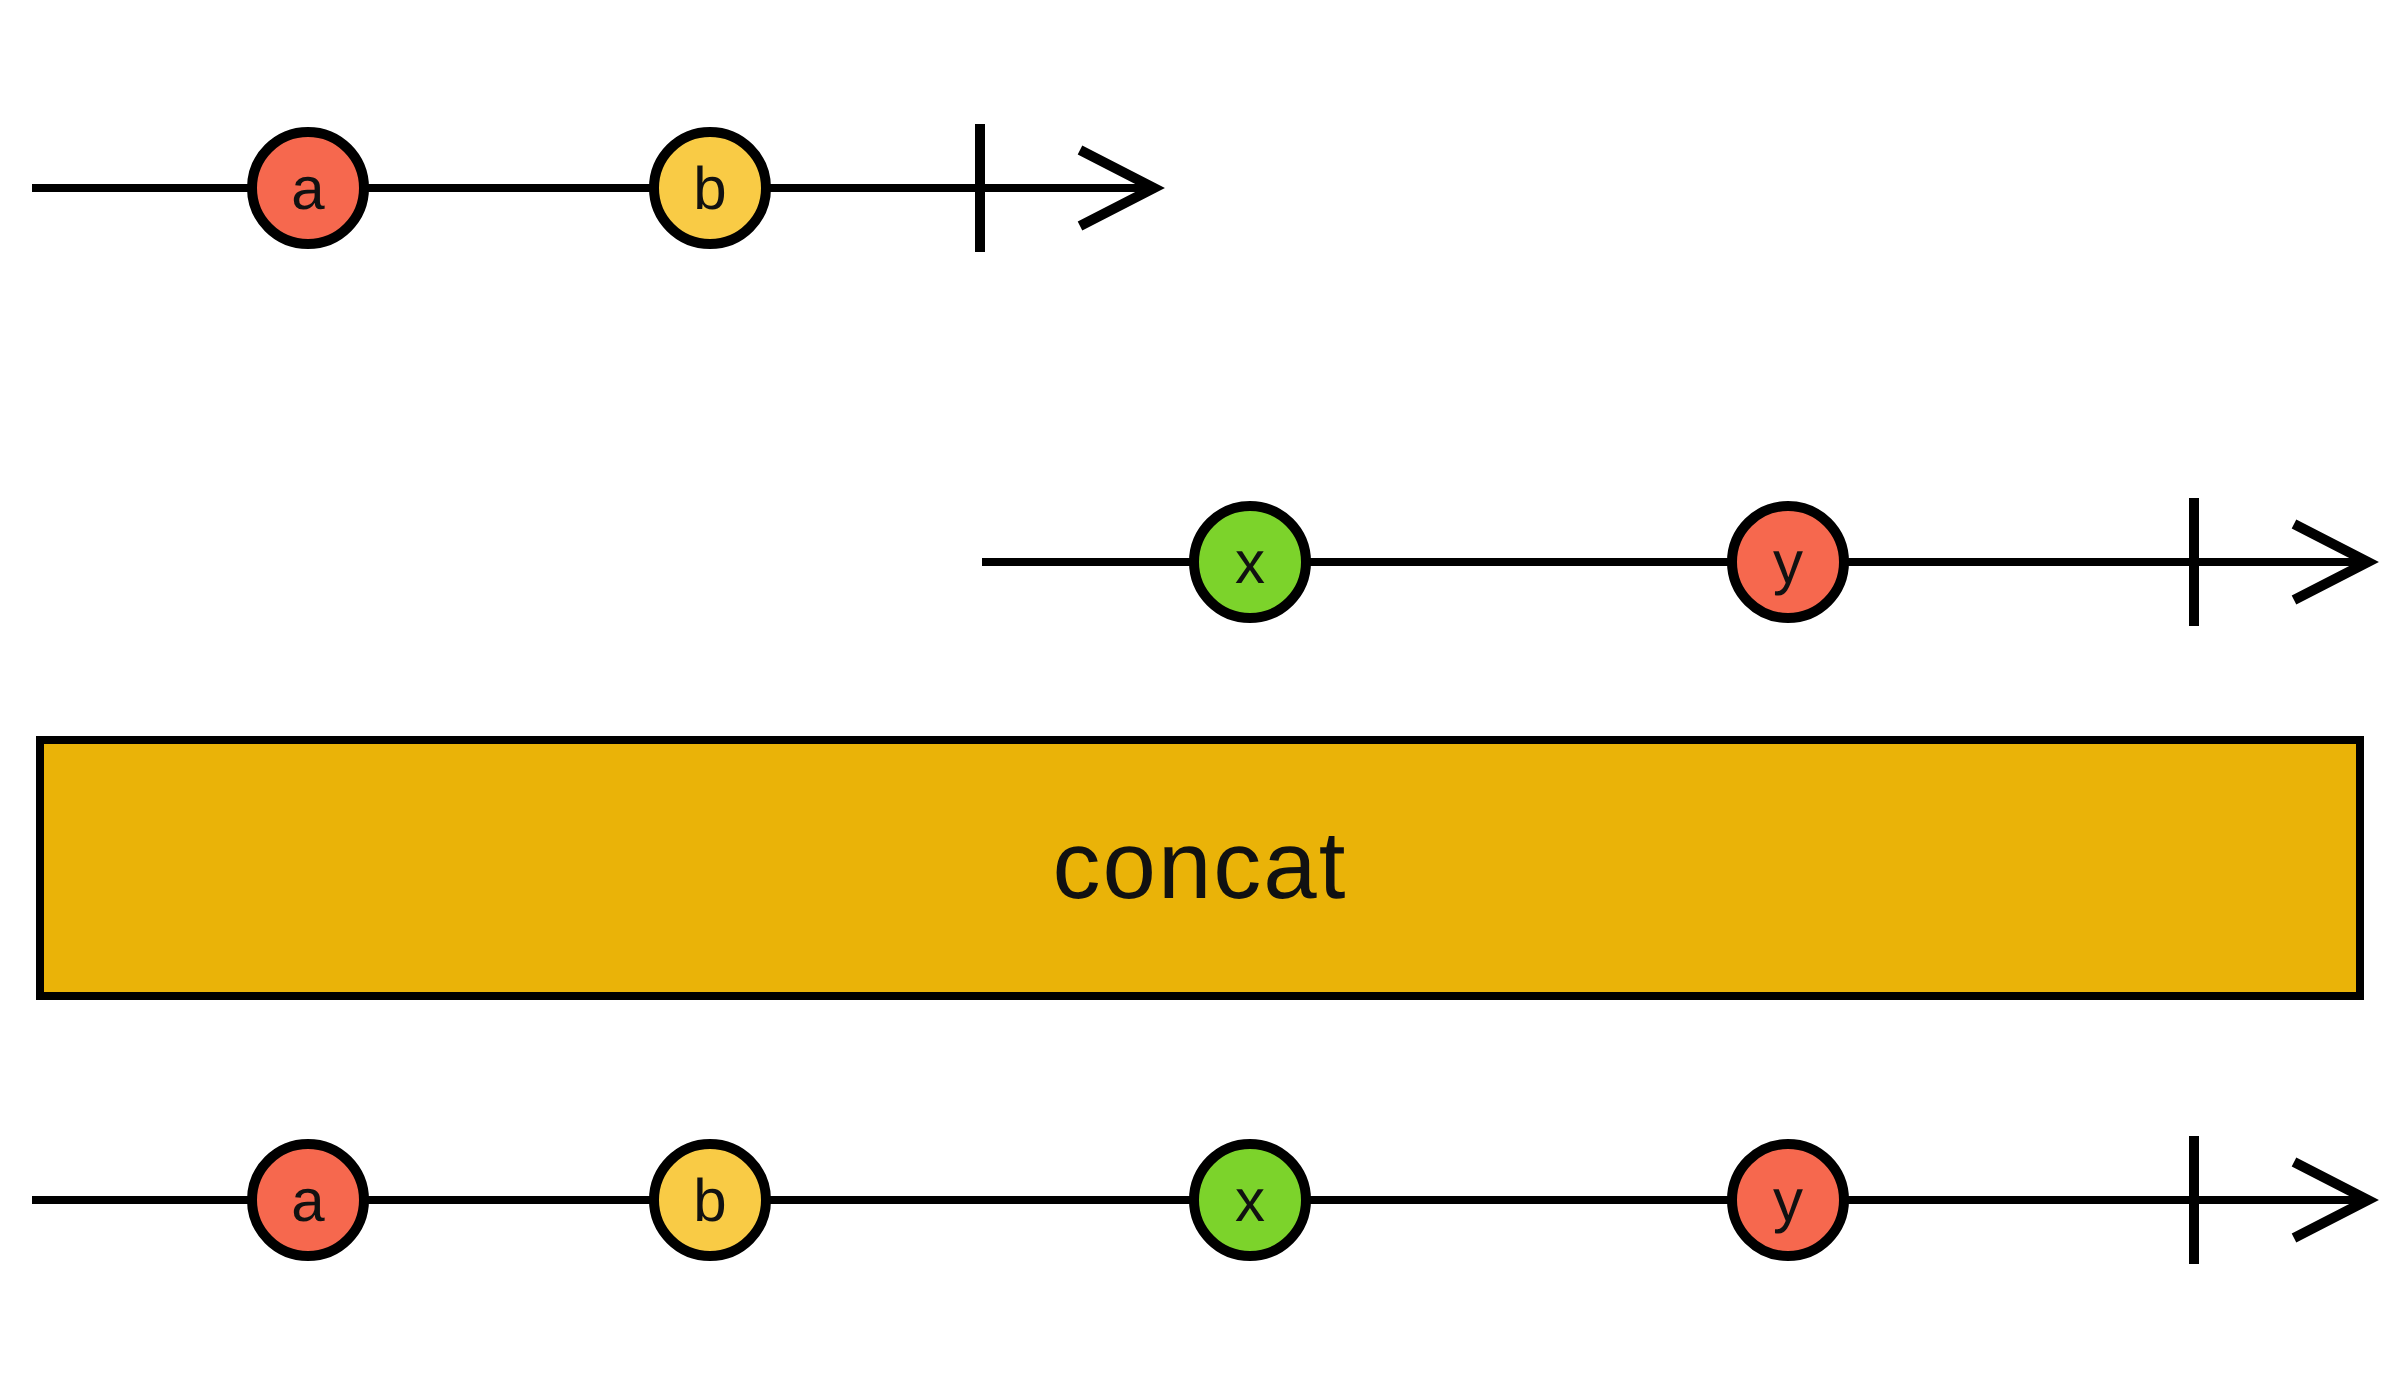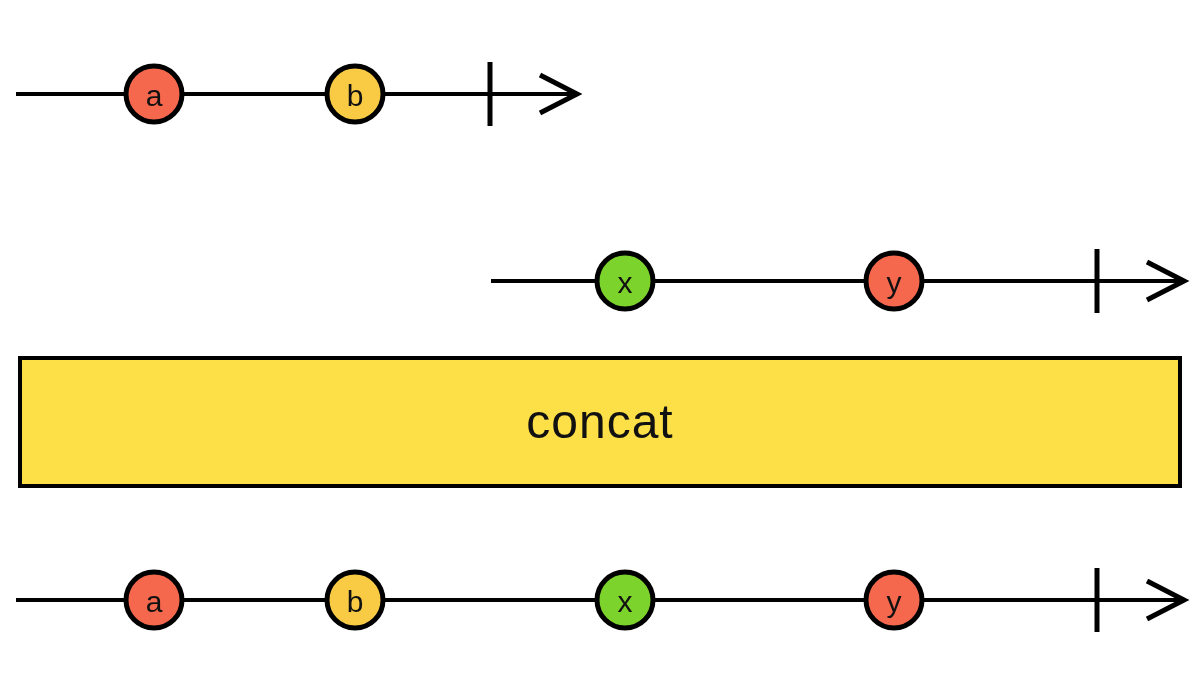--- a/index.html
+++ b/index.html
@@ -24,26 +24,26 @@
   }
   svg text.marble-label {
     font-family: "Liberation Sans", "DejaVu Sans", sans-serif;
     font-size: 30px;
     fill: #111111;
     pointer-events: none;
   }
   .operator-box {
     position: absolute;
     left: 18px;
-    top: 356px;
+    top: 368px;
     width: 1164px;
     height: 132px;
     box-sizing: border-box;
     border: 4px solid #000000;
-    background: #fde047;
+    background: #eab308;
     display: flex;
     align-items: center;
     justify-content: center;
   }
   .operator-label {
     font-size: 48px;
     color: #111111;
     letter-spacing: 1px;
     line-height: 1;
   }

